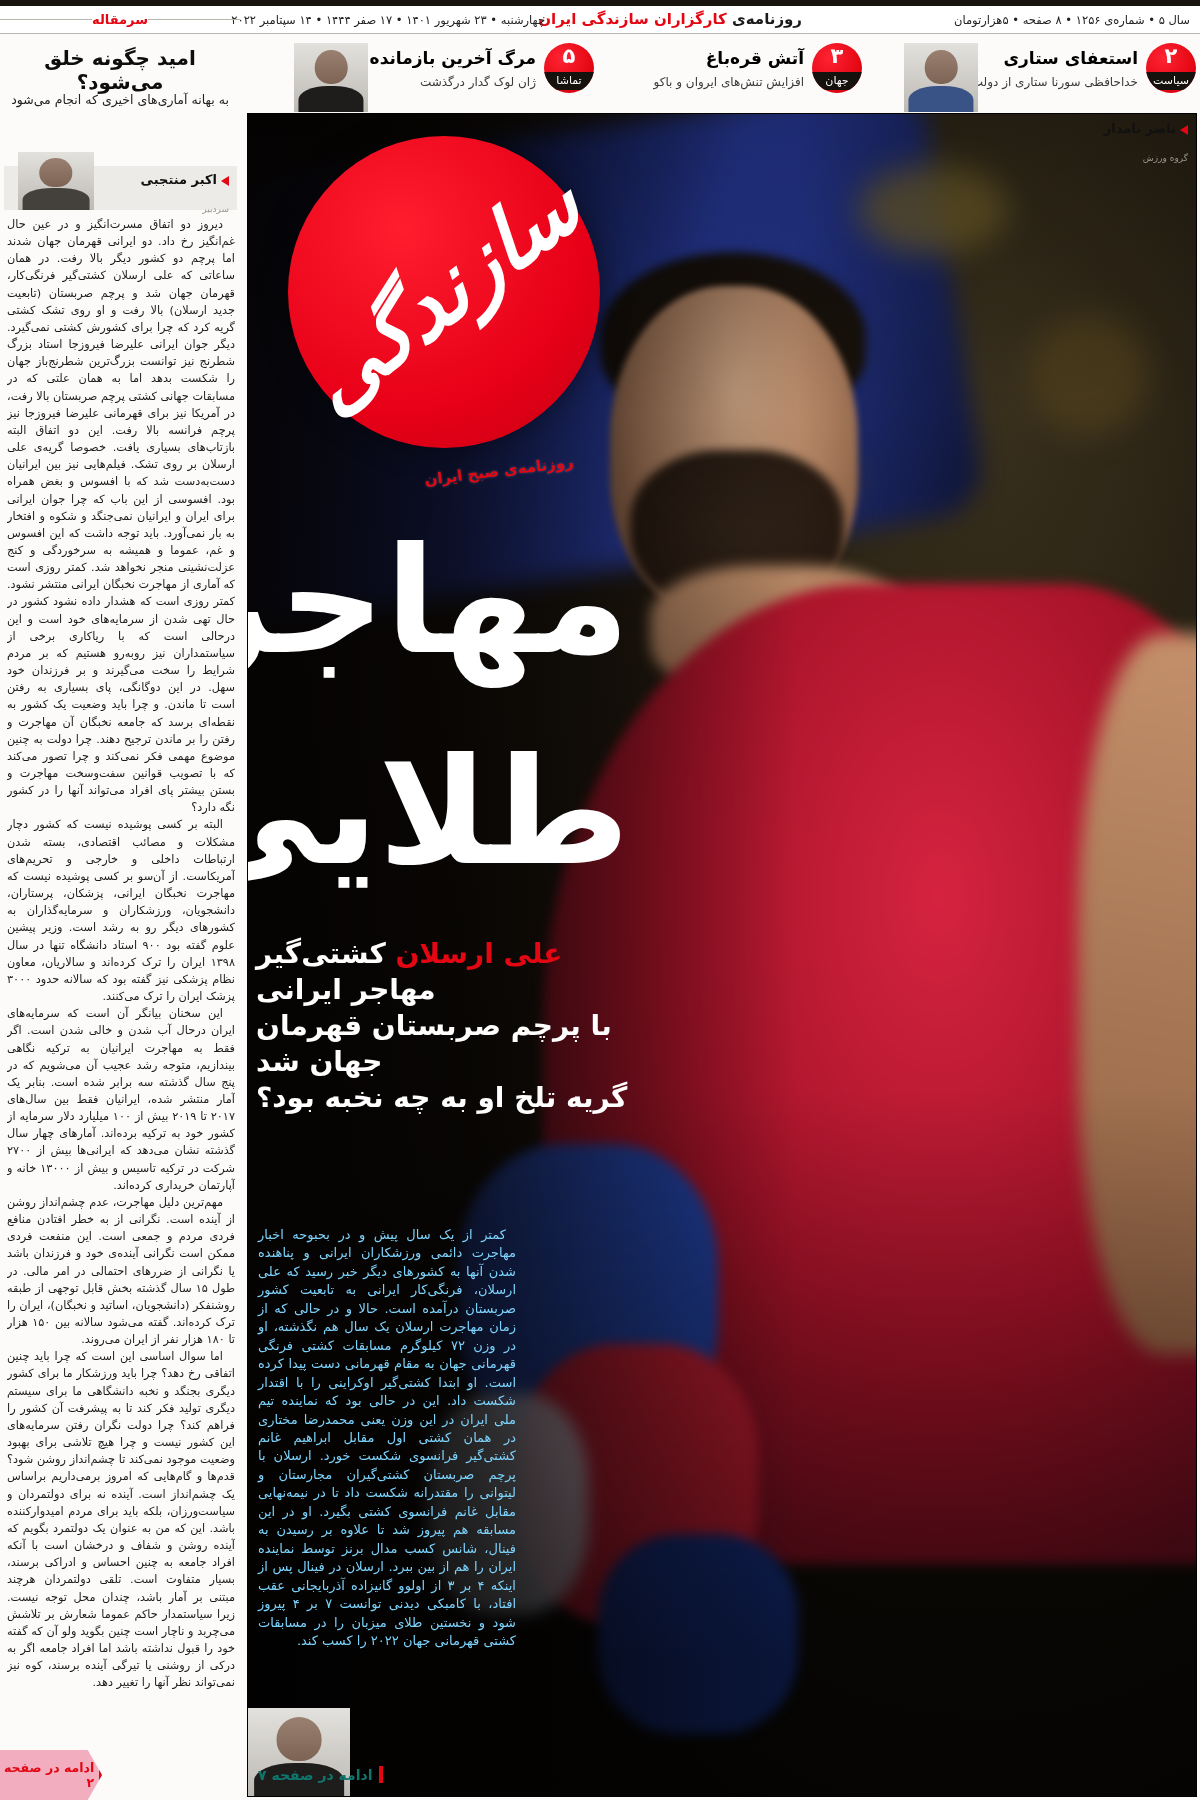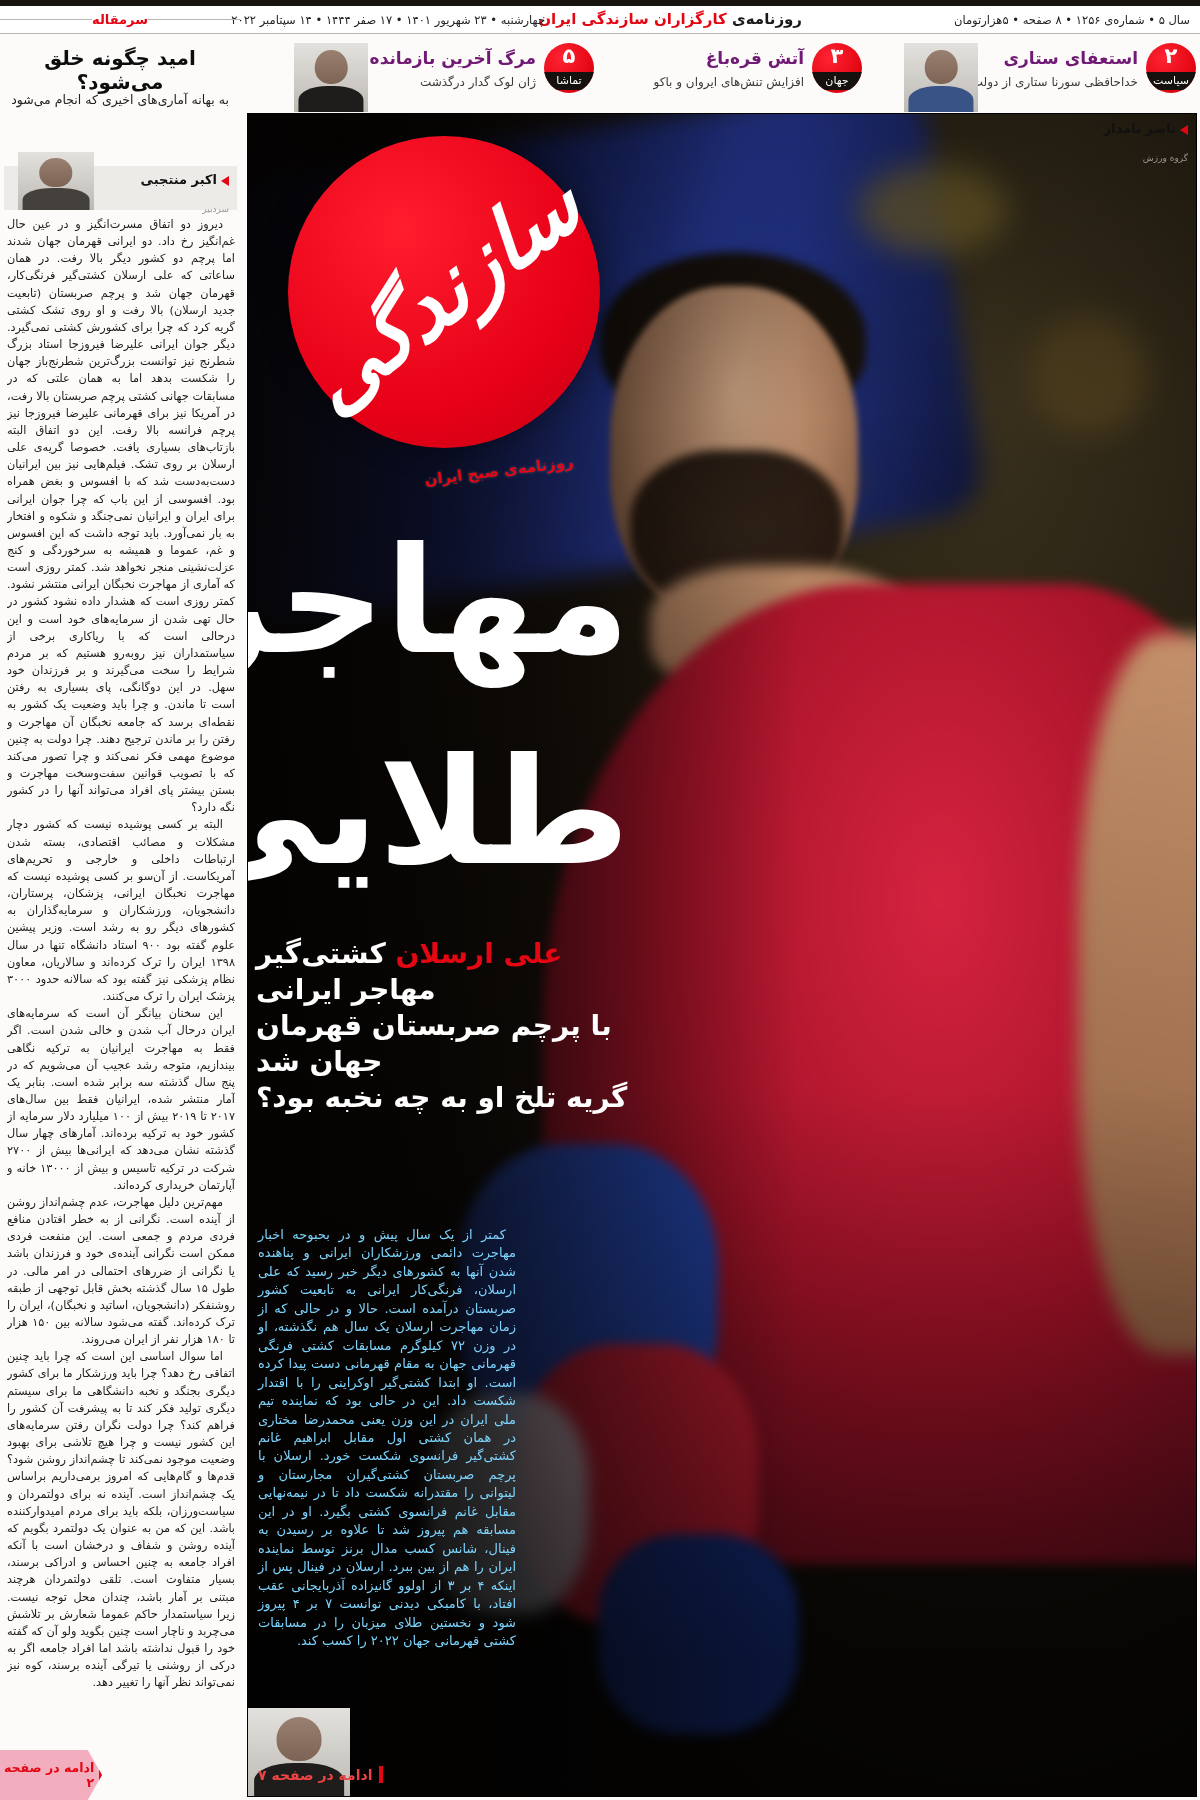--- a/index.html
+++ b/index.html
@@ -22,21 +22,21 @@
   .teaser{top:38px;height:74px;display:flex;flex-direction:row;align-items:flex-start;gap:8px;}
   .t1{right:4px;width:292px;}
   .t2{right:338px;width:232px;}
   .t3{right:606px;width:300px;}
   .badge{width:50px;height:50px;border-radius:50%;background:radial-gradient(circle at 35% 30%,#ff2433,#e30613 65%,#c00010);
          position:relative;overflow:hidden;flex:0 0 auto;margin-top:5px;}
   .badge .num{position:absolute;top:1px;left:0;right:0;text-align:center;color:#fff;font-size:21px;font-weight:bold;}
   .badge .cat{position:absolute;bottom:3px;left:-4px;right:-4px;height:18px;background:#15120e;color:#fff;
               font-size:11px;text-align:center;line-height:18px;}
   .t-text{flex:1 1 auto;padding-top:10px;min-width:0;}
-  .t-title{font-size:17px;font-weight:bold;color:#701a75;white-space:nowrap;}
+  .t-title{font-size:17px;font-weight:bold;color:#000000;white-space:nowrap;}
   .t-sub{font-size:12px;color:#3a3a3a;margin-top:7px;white-space:nowrap;}
   .mug{position:relative;overflow:hidden;background:linear-gradient(180deg,#e3e1dd,#bdbab4);flex:0 0 auto;}
   .mug::before{content:"";position:absolute;top:10%;left:50%;transform:translateX(-50%);
                width:44%;height:50%;background:linear-gradient(180deg,#9a8070,#7c6354);border-radius:50% 50% 46% 46%;}
   .mug::after{content:"";position:absolute;bottom:-6%;left:50%;transform:translateX(-50%);
               width:88%;height:44%;background:#44403b;border-radius:45% 45% 0 0;}
   .mug.blue::after{background:#3a5387;}
   .mug.dark::after{background:#1f1d1b;}
   .mug.gray::after{background:#5a5document75651;}
   .t-photo{width:74px;height:69px;margin-top:5px;}
@@ -101,21 +101,21 @@
   .headline{left:10px;top:382px;width:372px;text-align:center;color:#fff;font-weight:bold;}
   .headline .w{font-size:148px;line-height:211px;letter-spacing:-3px;}
   .subhead{left:8px;top:822px;width:374px;text-align:left;color:#fff;
            font-size:28px;font-weight:bold;line-height:36px;}
   .subhead .red{color:#e30613;}
   .author2{left:64px;top:1043px;width:206px;height:50px;background:rgba(236,234,230,.96);}
   .author2 .author-photo2{position:absolute;left:0;bottom:0;width:102px;height:88px;}
   .author2 .meta{position:absolute;right:8px;top:7px;text-align:right;}
   .article2{left:10px;top:1112px;width:258px;font-size:13px;line-height:1.42;text-align:justify;color:#7dd3fc;}
   .article2 p{margin:0;text-indent:10px;}
-  .continue2{left:10px;top:1652px;color:#ef4444;font-size:14px;font-weight:bold;display:flex;align-items:center;gap:6px;}
+  .continue2{left:10px;top:1652px;color:#0f766e;font-size:14px;font-weight:bold;display:flex;align-items:center;gap:6px;}
   .continue2 .bar{width:4px;height:17px;background:#e30613;display:inline-block;}
 </style>
 </head>
 <body>
 
 <div class="page">
 
   <div class="abs topbar"></div>
   <div class="abs mast">
     <div class="issue-info">سال ۵ • شماره‌ی ۱۲۵۶ • ۸ صفحه • ۵هزارتومان</div>

